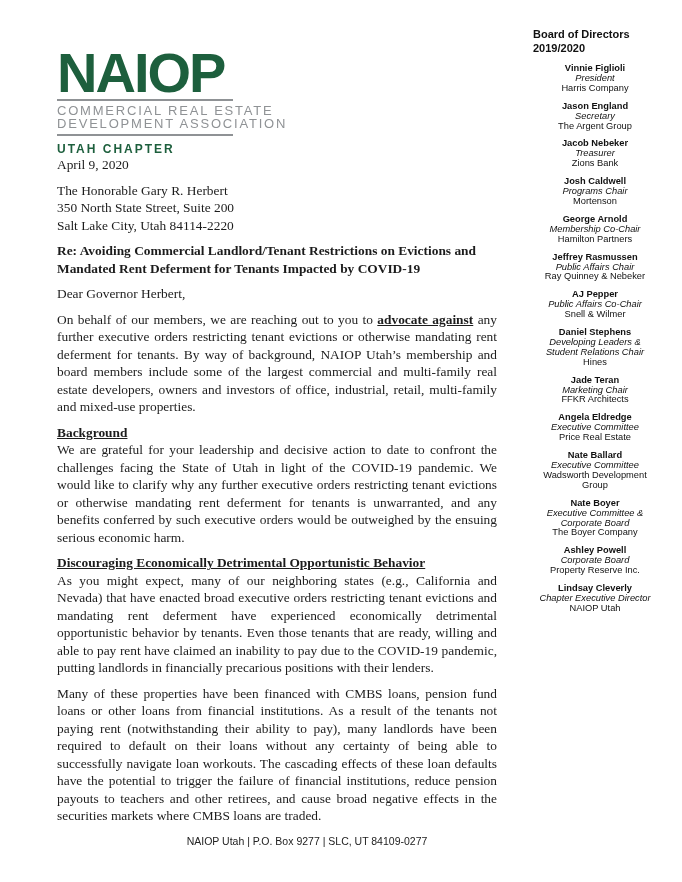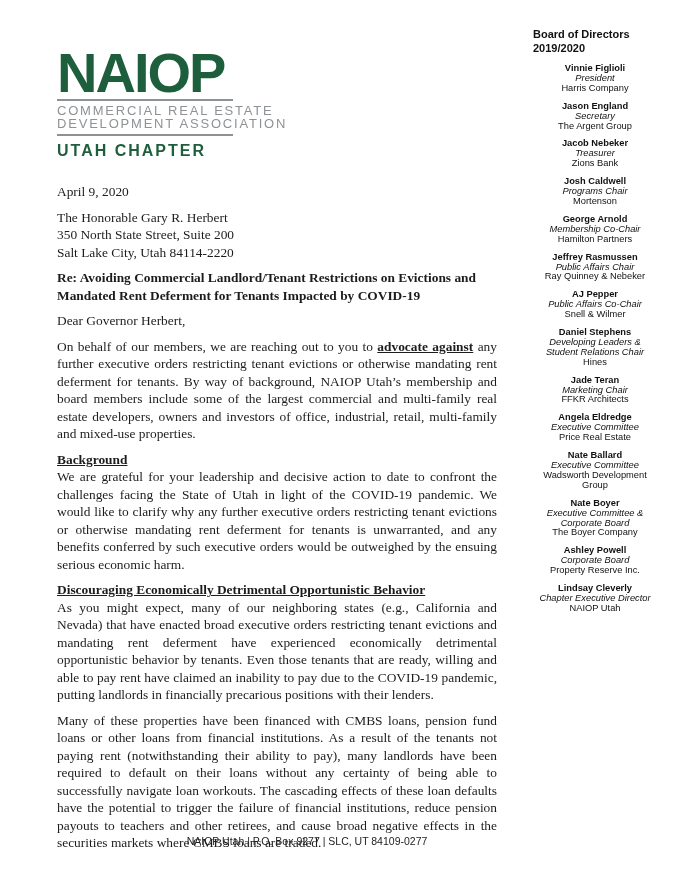--- a/index.html
+++ b/index.html
@@ -42,31 +42,31 @@
     font-family:Liberation Sans, sans-serif;
     font-size:13px;
     line-height:12.5px;
     letter-spacing:1.8px;
     color:var(--logo-gray);
     white-space:nowrap;
   }
   .logo .chapter{
     font-family:"Liberation Sans", sans-serif;
     font-weight:bold;
-    font-size:16px;
+    font-size:12px;
     letter-spacing:2px;
     color:var(--brand);
     white-space:nowrap;
   }
   
   .lt{
     font-size:13.4px;
     line-height:17.5px;
   }
-  .date{margin-top:23px;}
+  .date{}
   .blk{margin-top:8px;}
   .para{text-align:justify;}
   .subject div{font-weight:bold;}
   .section-heading{
     font-weight:bold;
     text-decoration:underline;
     margin-top:8px;
   }
   .emph{
     font-weight:bold;

